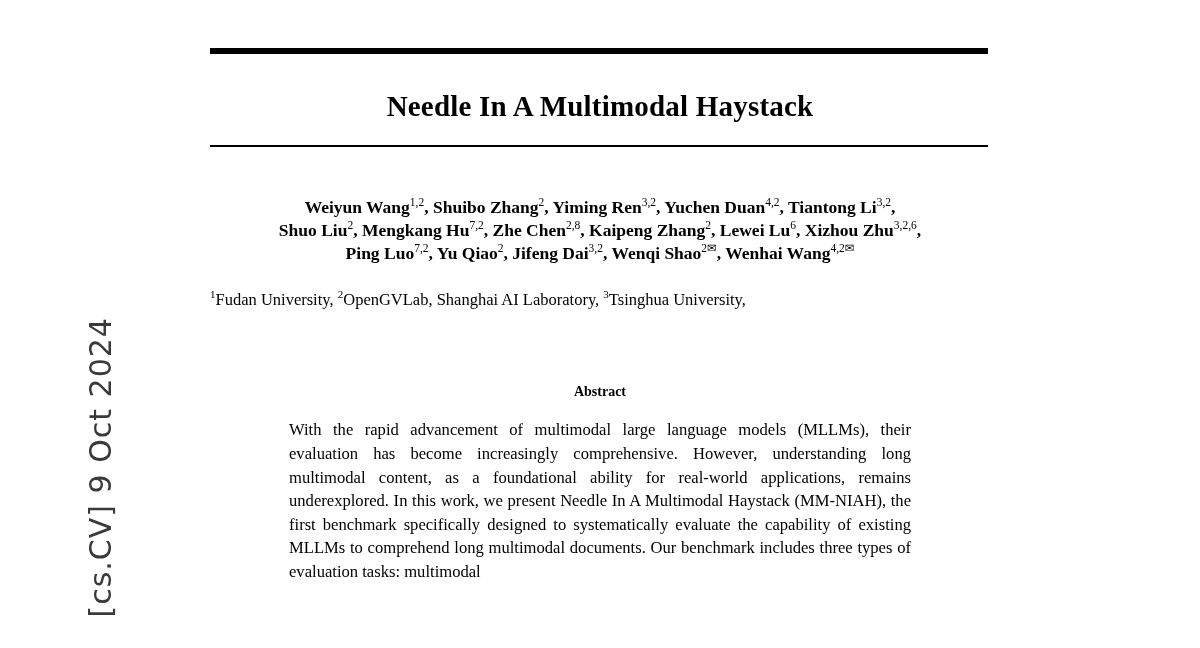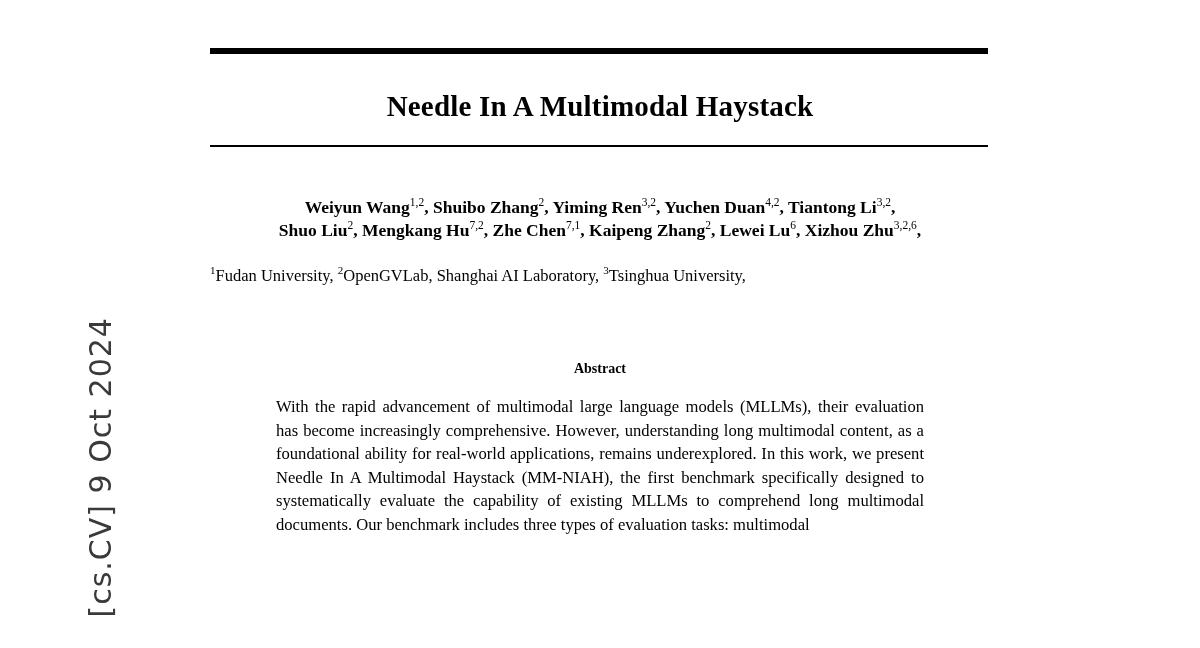--- a/index.html
+++ b/index.html
@@ -102,40 +102,41 @@
 
   .abstract-body {
     margin: 18px auto 0 auto;
     width: 648px;
     font-size: 16.6px;
     line-height: 1.42;
     text-align: justify;
     text-justify: inter-word;
     hyphens: manual;
   }
-  .abstract-body p { margin: 0; }
+  .abstract-body p { margin: 13px; }
 </style>
 </head>
 <body>
 
 <div class="arxiv-stamp">
   <div class="stamp-text">[cs.CV]  9 Oct 2024</div>
 </div>
 
 <div class="page">
 
   <div class="rule-top"></div>
 
   <div class="title">Needle In A Multimodal Haystack</div>
 
   <div class="rule-bottom"></div>
 
   <div class="authors">
     <div>Weiyun Wang<sup>1,2</sup>, Shuibo Zhang<sup>2</sup>, Yiming Ren<sup>3,2</sup>, Yuchen Duan<sup>4,2</sup>, Tiantong Li<sup>3,2</sup>,</div>
-    <div>Shuo Liu<sup>2</sup>, Mengkang Hu<sup>7,2</sup>, Zhe Chen<sup>7,1</sup>, Kaipeng Zhang<sup>2</sup>, Lewei Lu<sup>6</sup>, Xizhou Zhu<sup>3,2,6</sup>,</div>
+    <div>Shuo Liu<sup>2</sup>, Mengkang Hu<sup>7,2</sup>, Zhe Chen<sup>2,8</sup>, Kaipeng Zhang<sup>2</sup>, Lewei Lu<sup>6</sup>, Xizhou Zhu<sup>3,2,6</sup>,</div>
+    <div>Ping Luo<sup>7,2</sup>, Yu Qiao<sup>2</sup>, Jifeng Dai<sup>3,2</sup>, Wenqi Shao<sup>2✉</sup>, Wenhai Wang<sup>4,2✉</sup></div>
   </div>
 
   <div class="affiliations">
     <div><sup>1</sup>Fudan University, <sup>2</sup>OpenGVLab, Shanghai AI Laboratory, <sup>3</sup>Tsinghua University,</div>
   </div>
 
   <div class="abstract-heading">Abstract</div>
 
   <div class="abstract-body">
     <p>With the rapid advancement of multimodal large language models (MLLMs), their evaluation has become increasingly comprehensive. However, understanding long multimodal content, as a foundational ability for real-world applications, remains underexplored. In this work, we present Needle In A Multimodal Haystack (MM-NIAH), the first benchmark specifically designed to systematically evaluate the capability of existing MLLMs to comprehend long multimodal documents. Our benchmark includes three types of evaluation tasks: multimodal</p>

